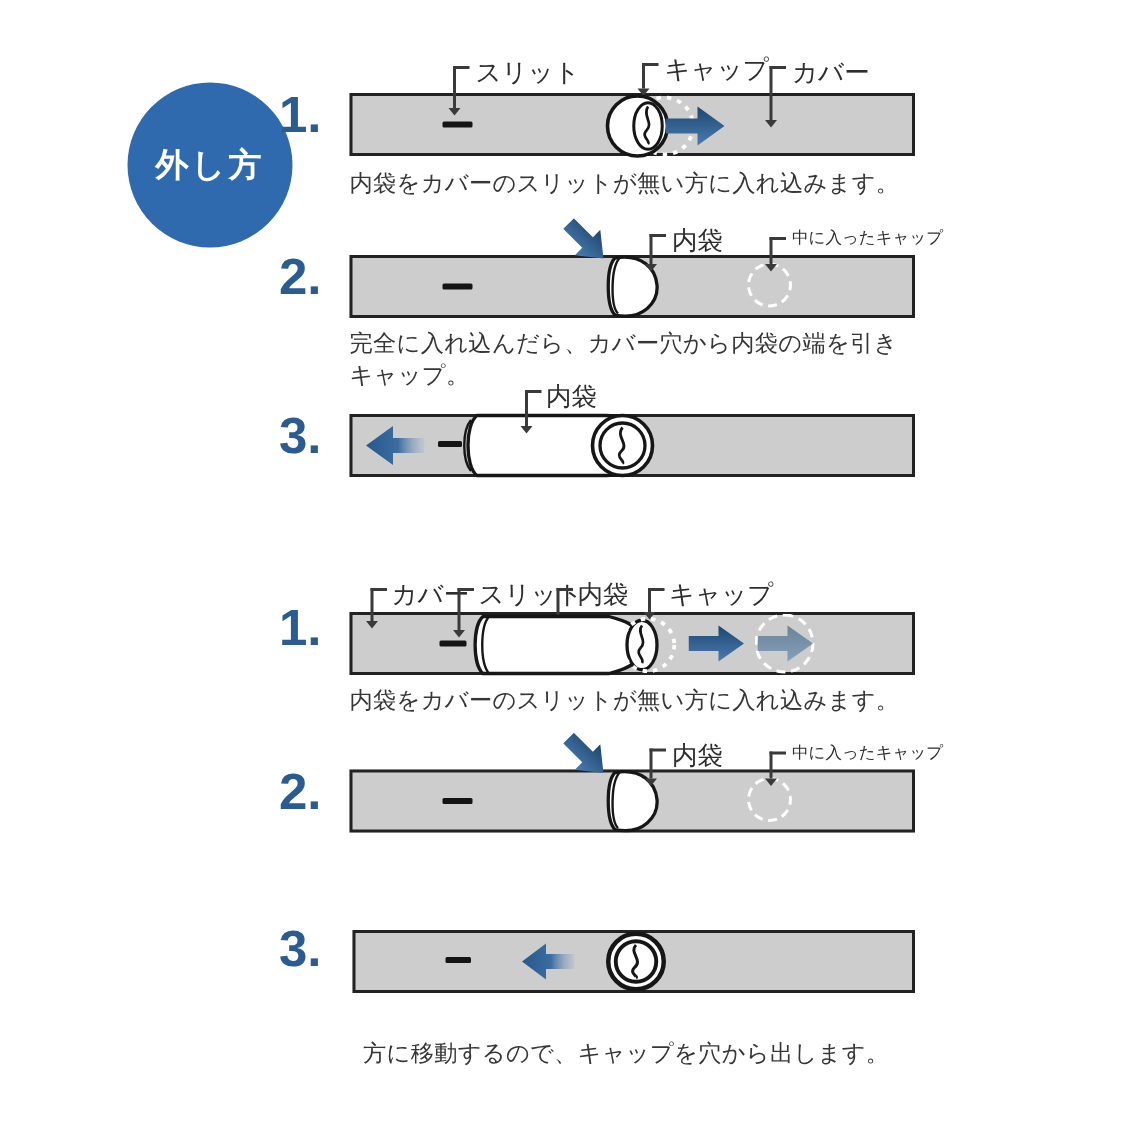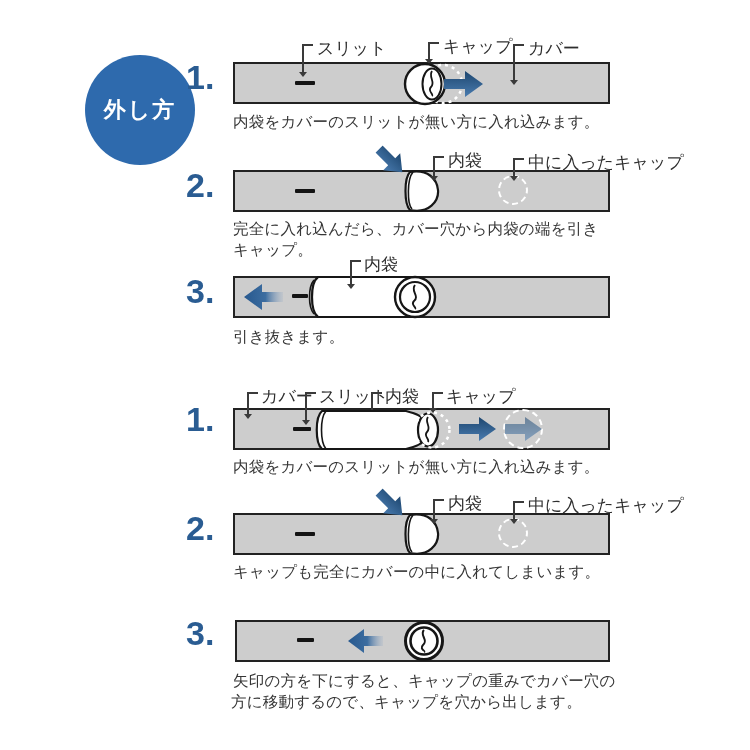--- a/index.html
+++ b/index.html
@@ -7,21 +7,21 @@
   #sheet { position:relative; width:750px; height:750px; background:#ffffff; overflow:hidden; }
 
   .badge { position:absolute; width:110px; height:110px; border-radius:50%;
            background:#2e6aad; color:#ffffff; display:flex; align-items:center;
            justify-content:center; font-size:22px; font-weight:bold; letter-spacing:2px; }
   .stepnum { position:absolute; font-size:34px; font-weight:bold; color:#2a5c92; line-height:1; }
   .bar { position:absolute; background:#cdcdcd; border:2px solid #222222; box-sizing:border-box; }
   .slit { position:absolute; background:#141414; border-radius:1px; }
   .cap-text { position:absolute; font-size:15.5px; color:#363636; letter-spacing:0.2px; white-space:nowrap; }
   .dlabel { position:absolute; font-size:17px; color:#2e2e2e; white-space:nowrap; }
-  .dlabel.small { font-size:17px; }
+  .dlabel.small { font-size:11px; }
   .leader-h { position:absolute; height:2px; width:11px; background:#3a3a3a; }
   .leader-v { position:absolute; width:2px; background:#3a3a3a; }
   .leader-head { position:absolute; width:0; height:0;
                  border-left:4px solid transparent; border-right:4px solid transparent;
                  border-top:5px solid #3a3a3a; }
   .dotcircle { position:absolute; border:2px dashed #ffffff; border-radius:50%; box-sizing:border-box; }
   .gfx { position:absolute; }
 </style>
 </head>
 <body>
@@ -122,21 +122,20 @@
     <circle cx="117" cy="23" r="20" fill="#ffffff" stroke="#161616" stroke-width="2.4"></circle>
     <circle cx="117" cy="23" r="15" fill="none" stroke="#161616" stroke-width="2.2"></circle>
     <path d="M117,11 C112,17 122,22 116,27 C112,31 119,33 117,35" fill="none" stroke="#161616" stroke-width="1.9"></path>
   </svg>
 
   <div class="leader-h" style="left:350px; top:260px;"></div>
   <div class="leader-v" style="left:350px; top:260px; height:24px;"></div>
   <div class="leader-head" style="left:347px; top:284px;"></div>
   <div class="dlabel" style="left:364px; top:253px;">内袋</div>
 
-  <div class="cap-text" style="left:233px; top:327px;">引き抜きます。</div>
 
 
   <div class="stepnum" style="left:186px; top:402px;">1.</div>
   <div class="bar" style="left:233px; top:408px; width:377px; height:42px;"></div>
 
   <div class="leader-h" style="left:247px; top:392px;"></div>
   <div class="leader-v" style="left:247px; top:392px; height:22px;"></div>
   <div class="leader-head" style="left:244px; top:414px;"></div>
   <div class="dlabel" style="left:261px; top:385px;">カバー</div>
 
@@ -207,21 +206,20 @@
   <div class="leader-h" style="left:433px; top:499px;"></div>
   <div class="leader-v" style="left:433px; top:499px; height:20px;"></div>
   <div class="leader-head" style="left:430px; top:519px;"></div>
   <div class="dlabel" style="left:448px; top:492px;">内袋</div>
 
   <div class="leader-h" style="left:513px; top:501px;"></div>
   <div class="leader-v" style="left:513px; top:501px; height:18px;"></div>
   <div class="leader-head" style="left:510px; top:519px;"></div>
   <div class="dlabel small" style="left:528px; top:494px;">中に入ったキャップ</div>
 
-  <div class="cap-text" style="left:233px; top:562px;">キャップも完全にカバーの中に入れてしまいます。</div>
 
   <div class="stepnum" style="left:186px; top:616px;">3.</div>
   <div class="bar" style="left:235px; top:620px; width:375px; height:42px;"></div>
   <div class="slit" style="left:297px; top:638px; width:17px; height:4px;"></div>
 
   <svg class="gfx" style="left:347px; top:627px;" width="36" height="28" viewBox="0 0 36 28">
     <defs>
         <linearGradient id="gL2" x1="0" y1="0" x2="1" y2="0">
       <stop offset="0" stop-color="#27588e"></stop>
           <stop offset="0.55" stop-color="#3c6da0"></stop>
@@ -229,16 +227,15 @@
     </linearGradient>
       </defs>
     <path d="M36,9 H17 V2 L1,14 L17,26 V19 H36 Z" fill="url(#gL2)"></path>
   </svg>
   <svg class="gfx" style="left:402px; top:619px;" width="44" height="44" viewBox="0 0 44 44">
     <circle cx="22" cy="22" r="18.5" fill="#ffffff" stroke="#161616" stroke-width="3"></circle>
     <circle cx="22" cy="22" r="13.5" fill="none" stroke="#161616" stroke-width="2.6"></circle>
     <path d="M22,11 C17,16 27,21 21,26 C17,30 24,32 22,33" fill="none" stroke="#161616" stroke-width="2"></path>
   </svg>
 
-  <div class="cap-text" style="left:233px; top:671px;">矢印の方を下にすると、キャップの重みでカバー穴の</div>
-  <div class="cap-text" style="left:231px; top:692px;">方に移動するので、キャップを穴から出します。</div>
+  <div class="cap-text" style="left:242px; top:692px;">方に移動するので、キャップを穴から出します。</div>
 
 </div>
 
 </body></html>

